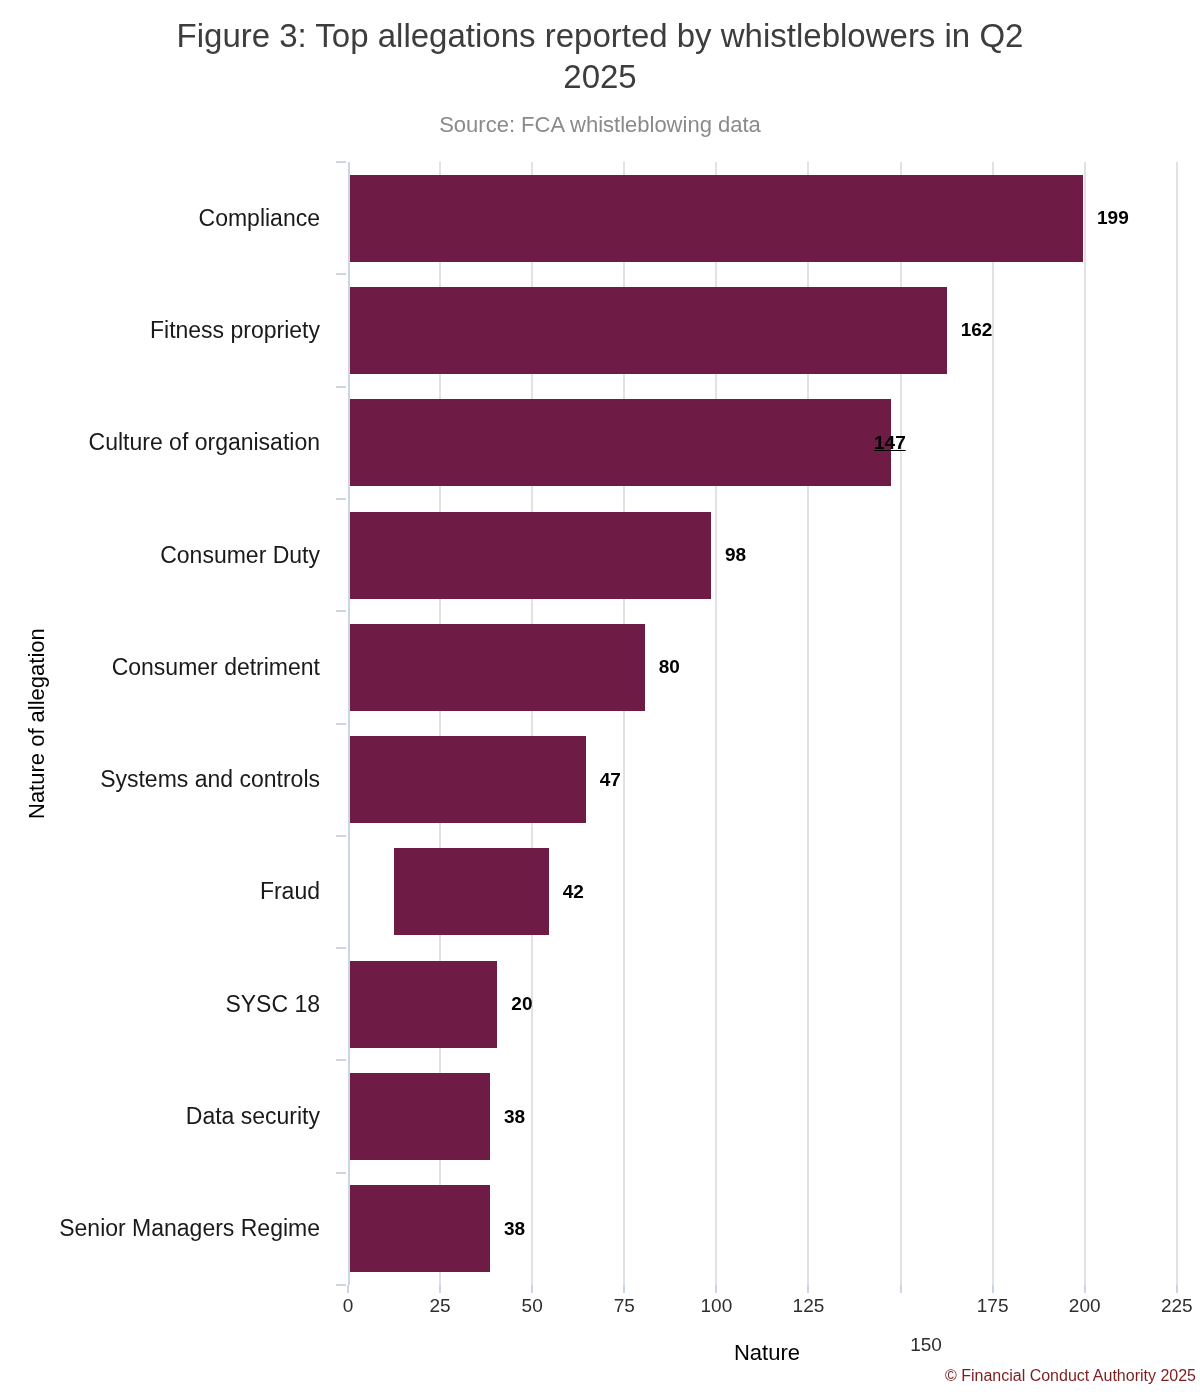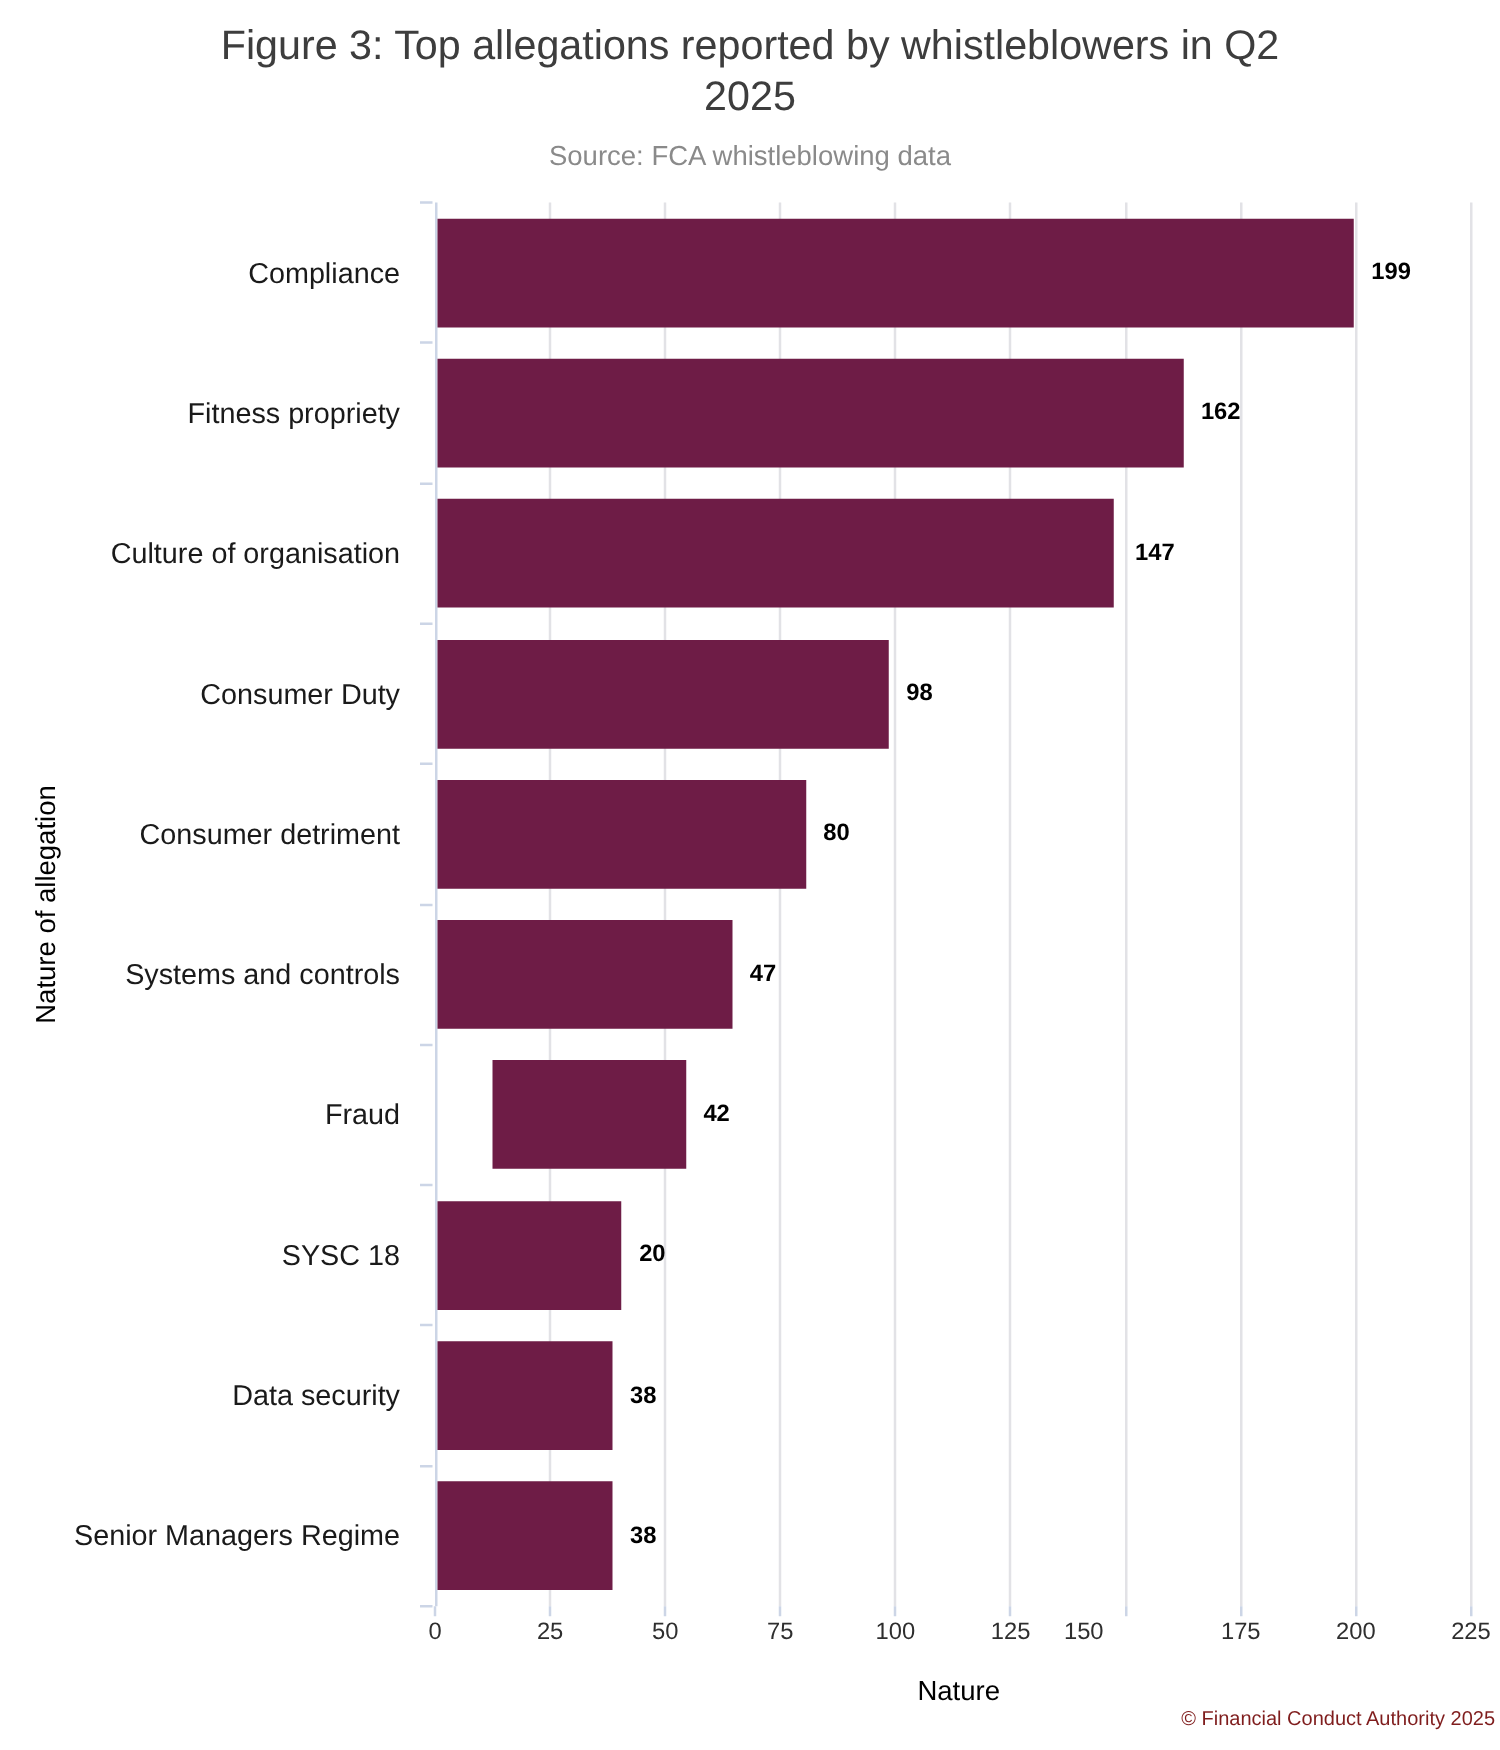--- a/index.html
+++ b/index.html
@@ -155,21 +155,21 @@
       <div class="bar-row" style="top: 0px; height: 112.3px;">
         <div class="bar" style="top: 12.65px; height: 87px; width: 733.02px; background: rgb(110, 28, 70);"></div>
         <div class="bar-value" style="left: 747.02px; top: 12.65px; height: 87px; display: flex; align-items: center;">199</div>
       </div>
       <div class="bar-row" style="top: 112.3px; height: 112.3px;">
         <div class="bar" style="top: 12.65px; height: 87px; width: 596.73px; background: rgb(110, 28, 70);"></div>
         <div class="bar-value" style="left: 610.73px; top: 12.65px; height: 87px; display: flex; align-items: center;">162</div>
       </div>
       <div class="bar-row" style="top: 224.6px; height: 112.3px;">
         <div class="bar" style="top: 12.65px; height: 87px; width: 541.477px; background: rgb(110, 28, 70);"></div>
-        <div class="bar-value" style="left: 558px; top: 12.65px; height: 87px; display: flex; align-items: center;">147</div>
+        <div class="bar-value" style="left: 524px; top: 12.65px; height: 87px; display: flex; align-items: center; text-decoration: underline;">147</div>
       </div>
       <div class="bar-row" style="top: 336.9px; height: 112.3px;">
         <div class="bar" style="top: 12.65px; height: 87px; width: 360.985px; background: rgb(110, 28, 70);"></div>
         <div class="bar-value" style="left: 374.985px; top: 12.65px; height: 87px; display: flex; align-items: center;">98</div>
       </div>
       <div class="bar-row" style="top: 449.2px; height: 112.3px;">
         <div class="bar" style="top: 12.65px; height: 87px; width: 294.681px; background: rgb(110, 28, 70);"></div>
         <div class="bar-value" style="left: 308.681px; top: 12.65px; height: 87px; display: flex; align-items: center;">80</div>
       </div>
       <div class="bar-row" style="top: 561.5px; height: 112.3px;">
@@ -197,17 +197,17 @@
   <div class="x-axis-title">Nature</div>
 
   <div class="footer-copyright">© Financial Conduct Authority 2025</div>
 
 <div class="x-tick-label" style="left: 348px;">0</div>
     <div class="x-tick-label" style="left: 440.088px;">25</div>
     <div class="x-tick-label" style="left: 532.176px;">50</div>
     <div class="x-tick-label" style="left: 624.264px;">75</div>
     <div class="x-tick-label" style="left: 716.352px;">100</div>
     <div class="x-tick-label" style="left: 808.44px;">125</div>
-    <div class="x-tick-label" style="left: 867px;">150</div>
+    <div class="x-tick-label" style="left: 926px; margin-top: 39px;">150</div>
     <div class="x-tick-label" style="left: 992.615px;">175</div>
     <div class="x-tick-label" style="left: 1084.7px;">200</div>
     <div class="x-tick-label" style="left: 1176.79px;">225</div>
   </div>
 
 </body></html>

